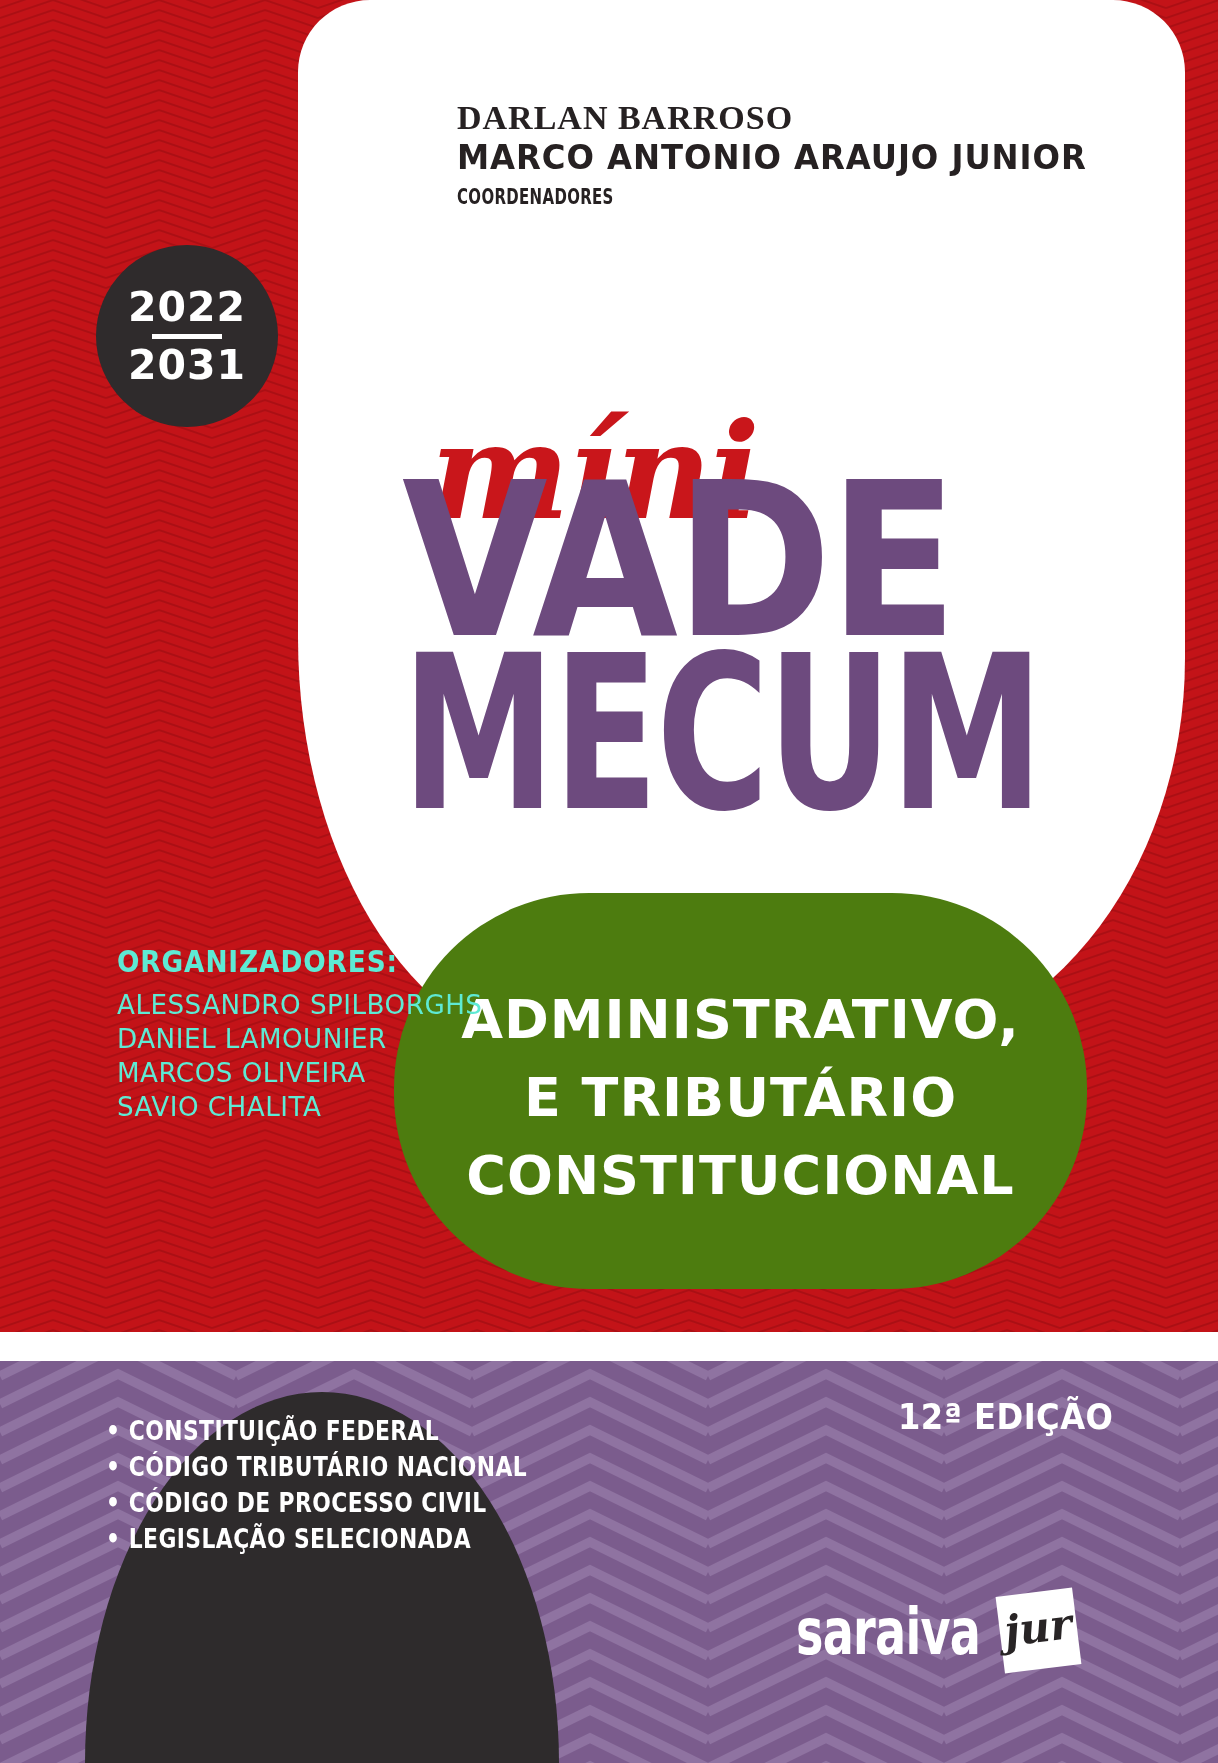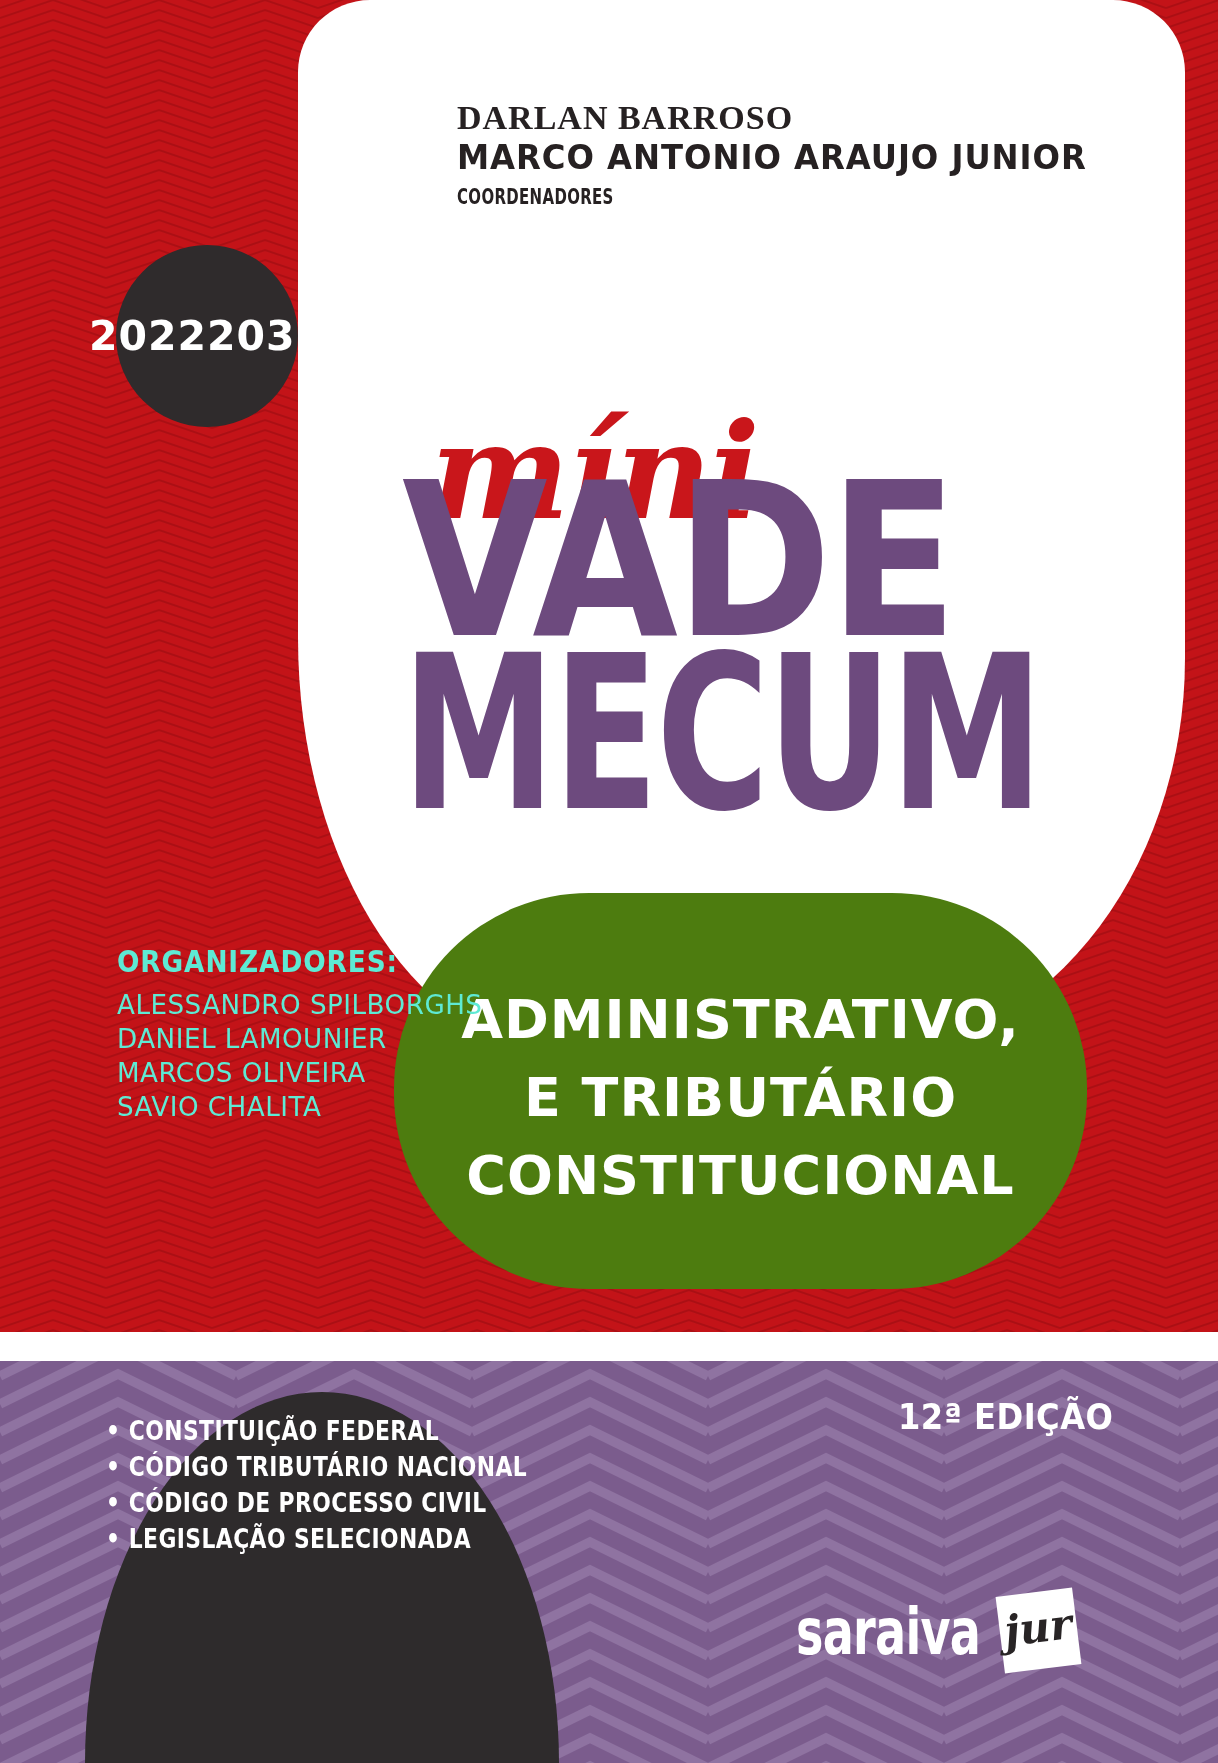--- a/index.html
+++ b/index.html
@@ -17,22 +17,22 @@
   
   .author{position:absolute;left:457px;color:#262122;font-weight:bold;font-size:34px;
           line-height:40px;letter-spacing:1px;white-space:nowrap;z-index:3;}
   .author-1{top:98px;font-family:Liberation Serif, serif;}
   .author-2{top:137px;transform:scaleX(.95);transform-origin:left top;}
   .role{position:absolute;left:457px;top:184px;color:#262122;font-weight:bold;font-size:22px;
         line-height:26px;letter-spacing:.5px;transform:scaleX(.68);transform-origin:left top;
         white-space:nowrap;z-index:3;}
 
   
-  .year-circle{position:absolute;left:116px;top:245px;width:182px;height:182px;border-radius:50%;
-               background:#2f2b2c;display:flex;flex-direction:row;align-items:center;
+  .year-circle{position:absolute;left:96px;top:245px;width:182px;height:182px;border-radius:50%;
+               background:#2f2b2c;display:flex;flex-direction:column;align-items:center;
                justify-content:center;z-index:3;}
   .year{color:#fff;font-weight:bold;font-size:41px;line-height:41px;letter-spacing:1px;}
   .year-divider{width:70px;height:5px;background:#fff;margin:6px 0;}
 
   
   .title-script{position:absolute;left:394px;top:406px;font-family:"DejaVu Serif","Liberation Serif",serif;
                 font-style:italic;font-weight:bold;font-size:132px;line-height:1;color:#c9161b;
                 letter-spacing:-2px;z-index:3;margin-left:36px;}
   .title-word{position:absolute;left:402px;font-weight:bold;font-size:214px;line-height:1;
               color:#6d4a7e;letter-spacing:-3px;white-space:nowrap;transform-origin:left top;z-index:3;}

